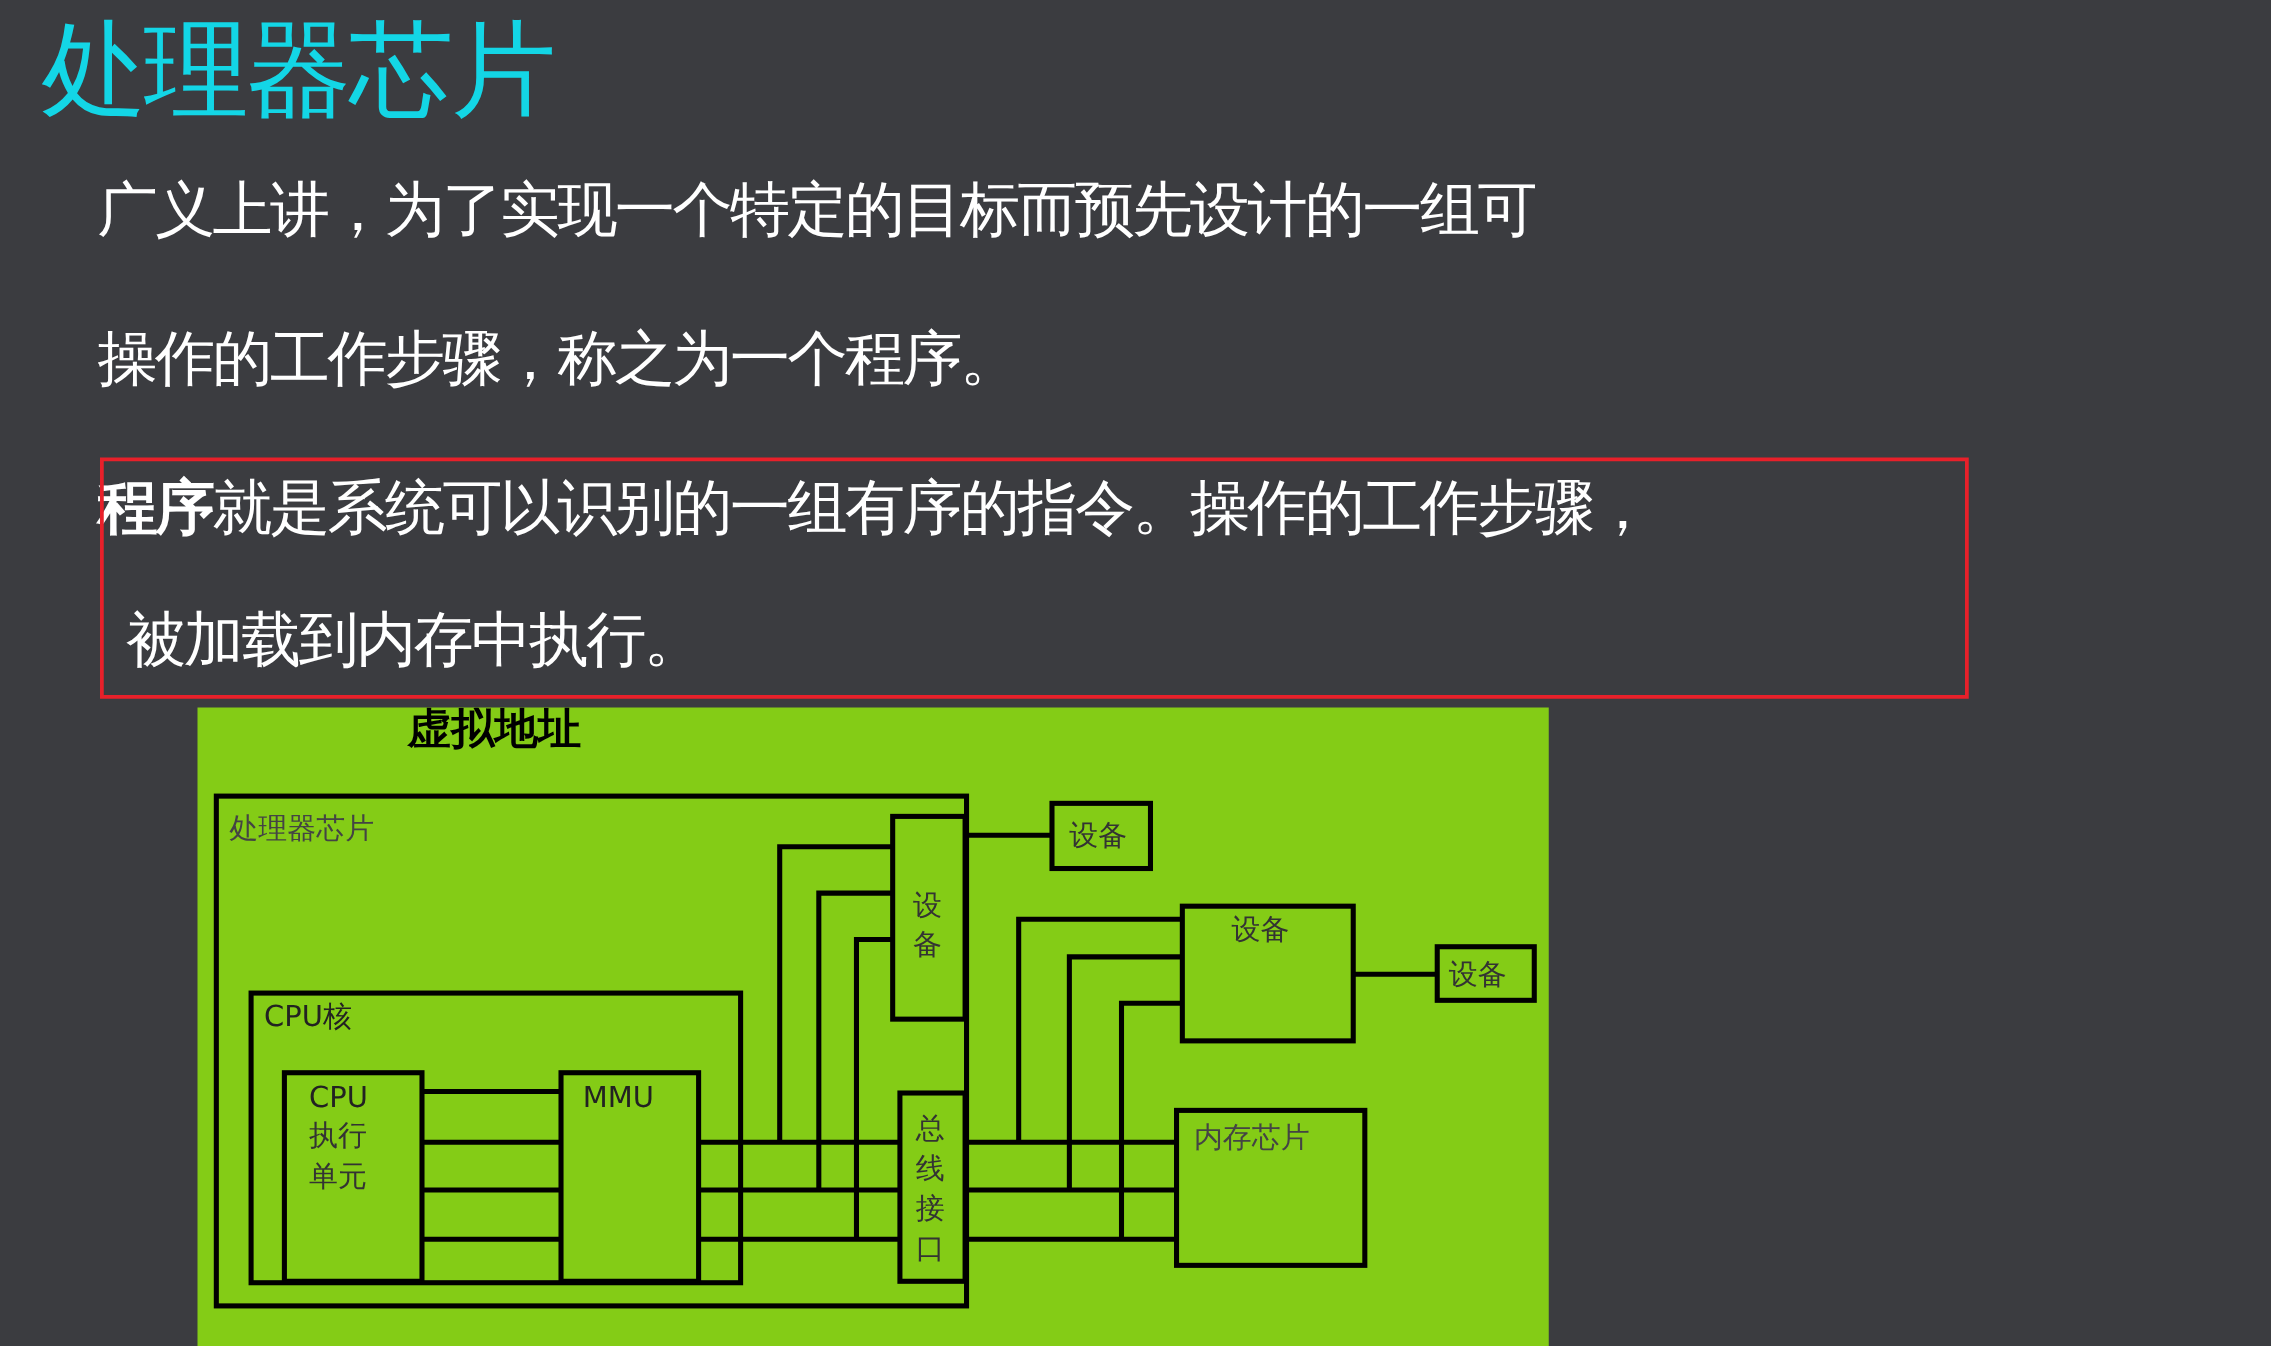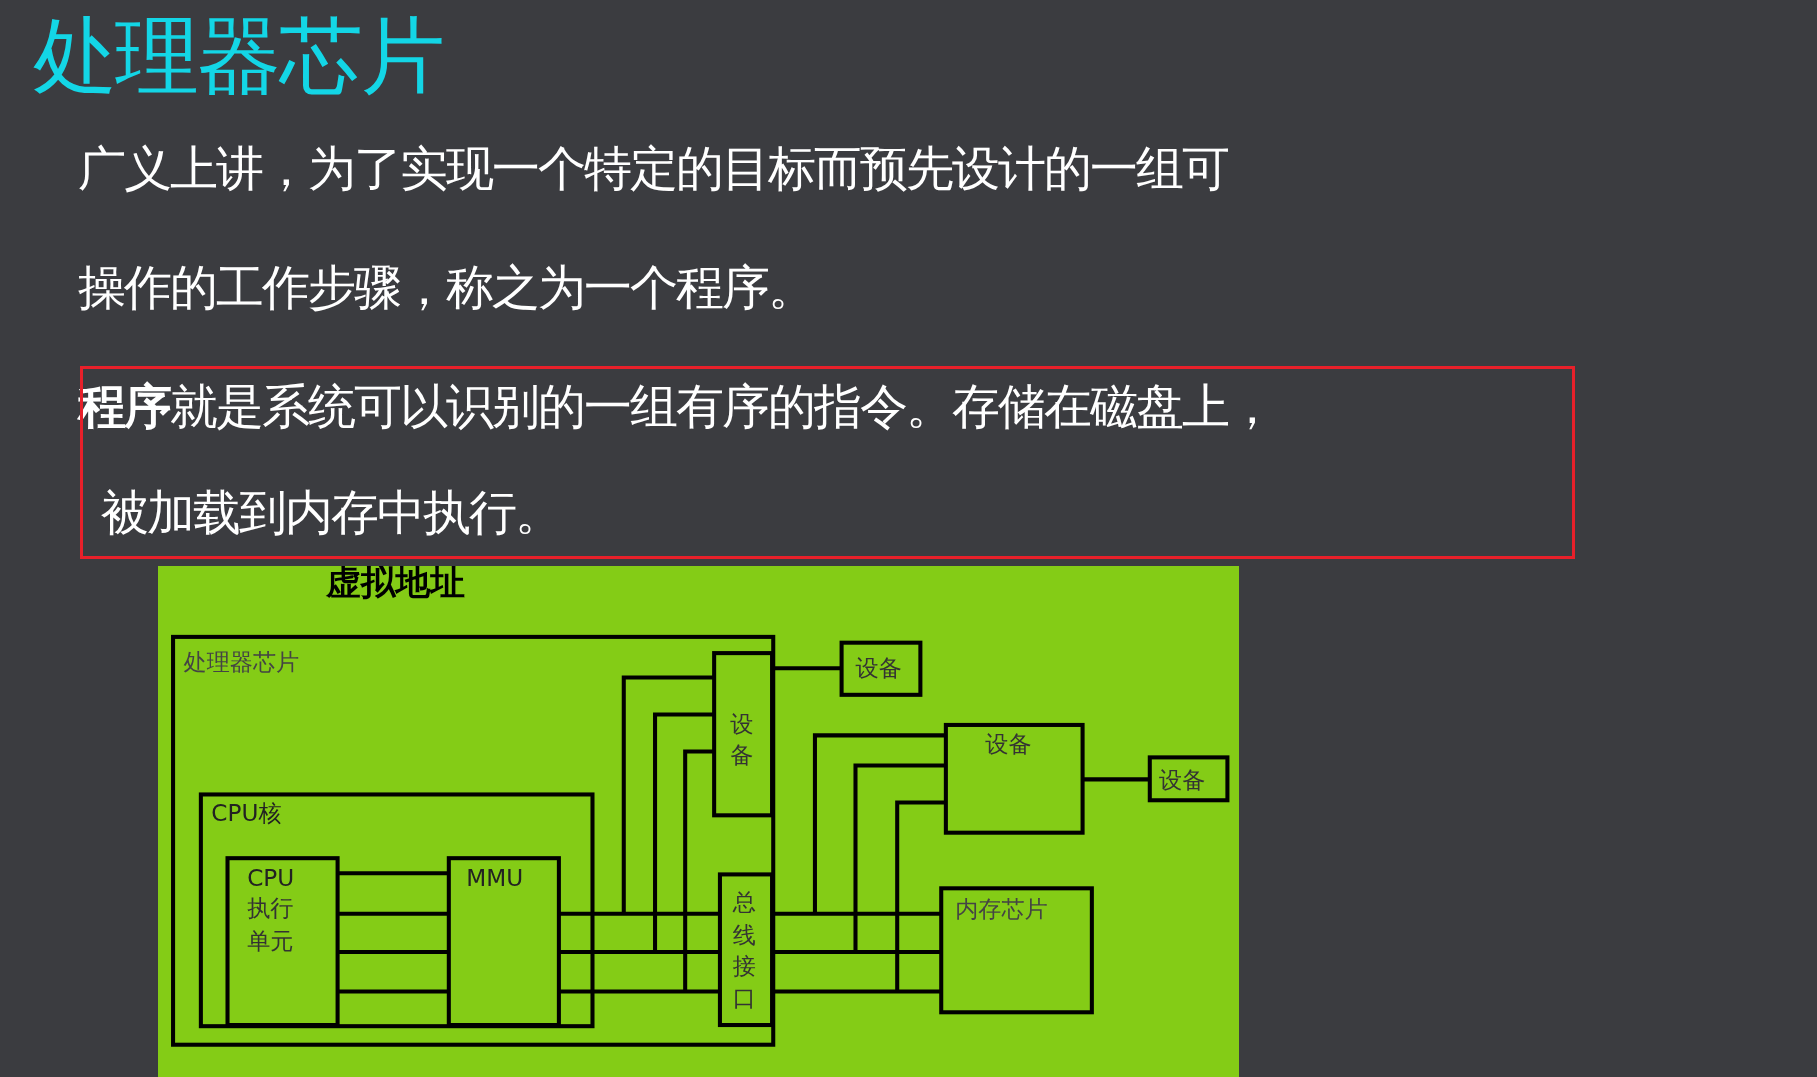--- a/index.html
+++ b/index.html
@@ -43,21 +43,21 @@
   .diagram text { font-family: "DejaVu Sans", sans-serif; }
 </style>
 </head>
 <body>
 
 <div class="title">处理器芯片</div>
 
 <div class="para p1">广义上讲，为了实现一个特定的目标而预先设计的一组可</div>
 <div class="para p2">操作的工作步骤，称之为一个程序。</div>
 
-<div class="para p3"><b>程序</b><span>就是系统可以识别的一组有序的指令。存储在磁盘上，</span></div>
+<div class="para p3"><b>程序</b><span>就是系统可以识别的一组有序的指令。操作的工作步骤，</span></div>
 <div class="para p4">被加载到内存中执行。</div>
 
 <div class="highlight-box"></div>
 
 <div class="diagram">
   <svg width="1081" height="494" viewBox="0 0 933 426" xmlns="http://www.w3.org/2000/svg">
     <g fill="none" stroke="#000" stroke-width="3.5">
 
       <rect x="13" y="61" width="518" height="352"></rect>
 

